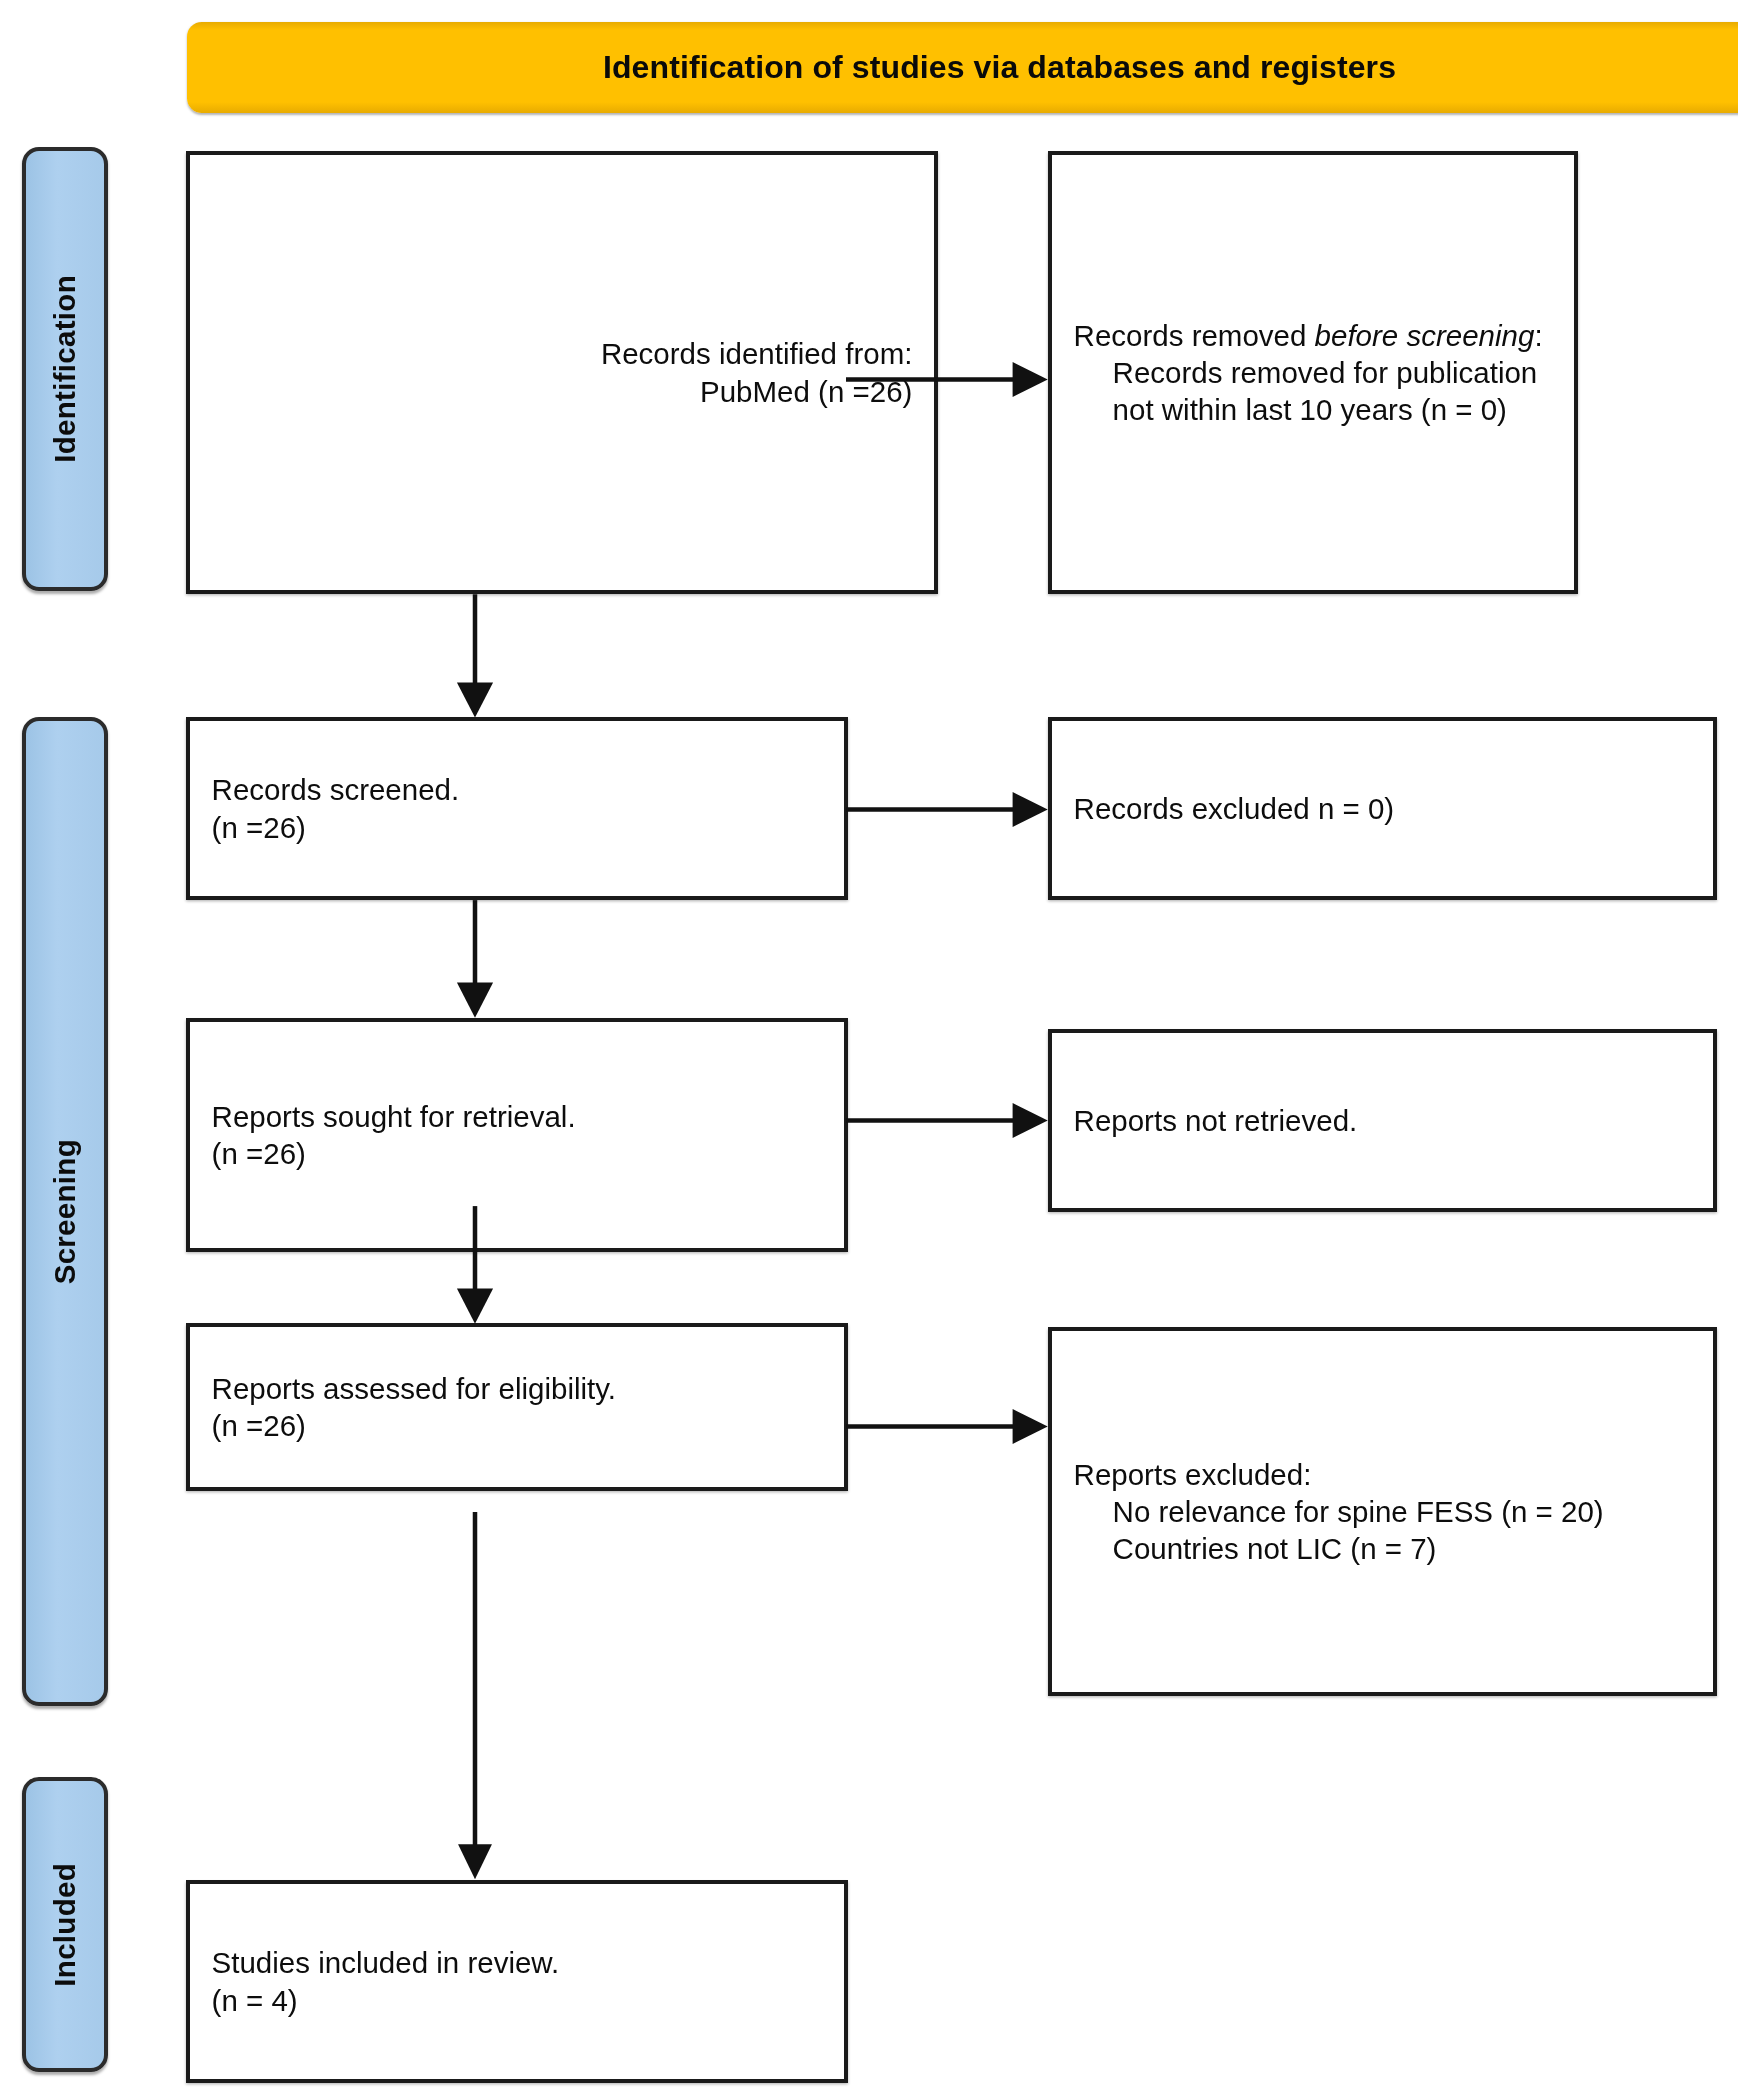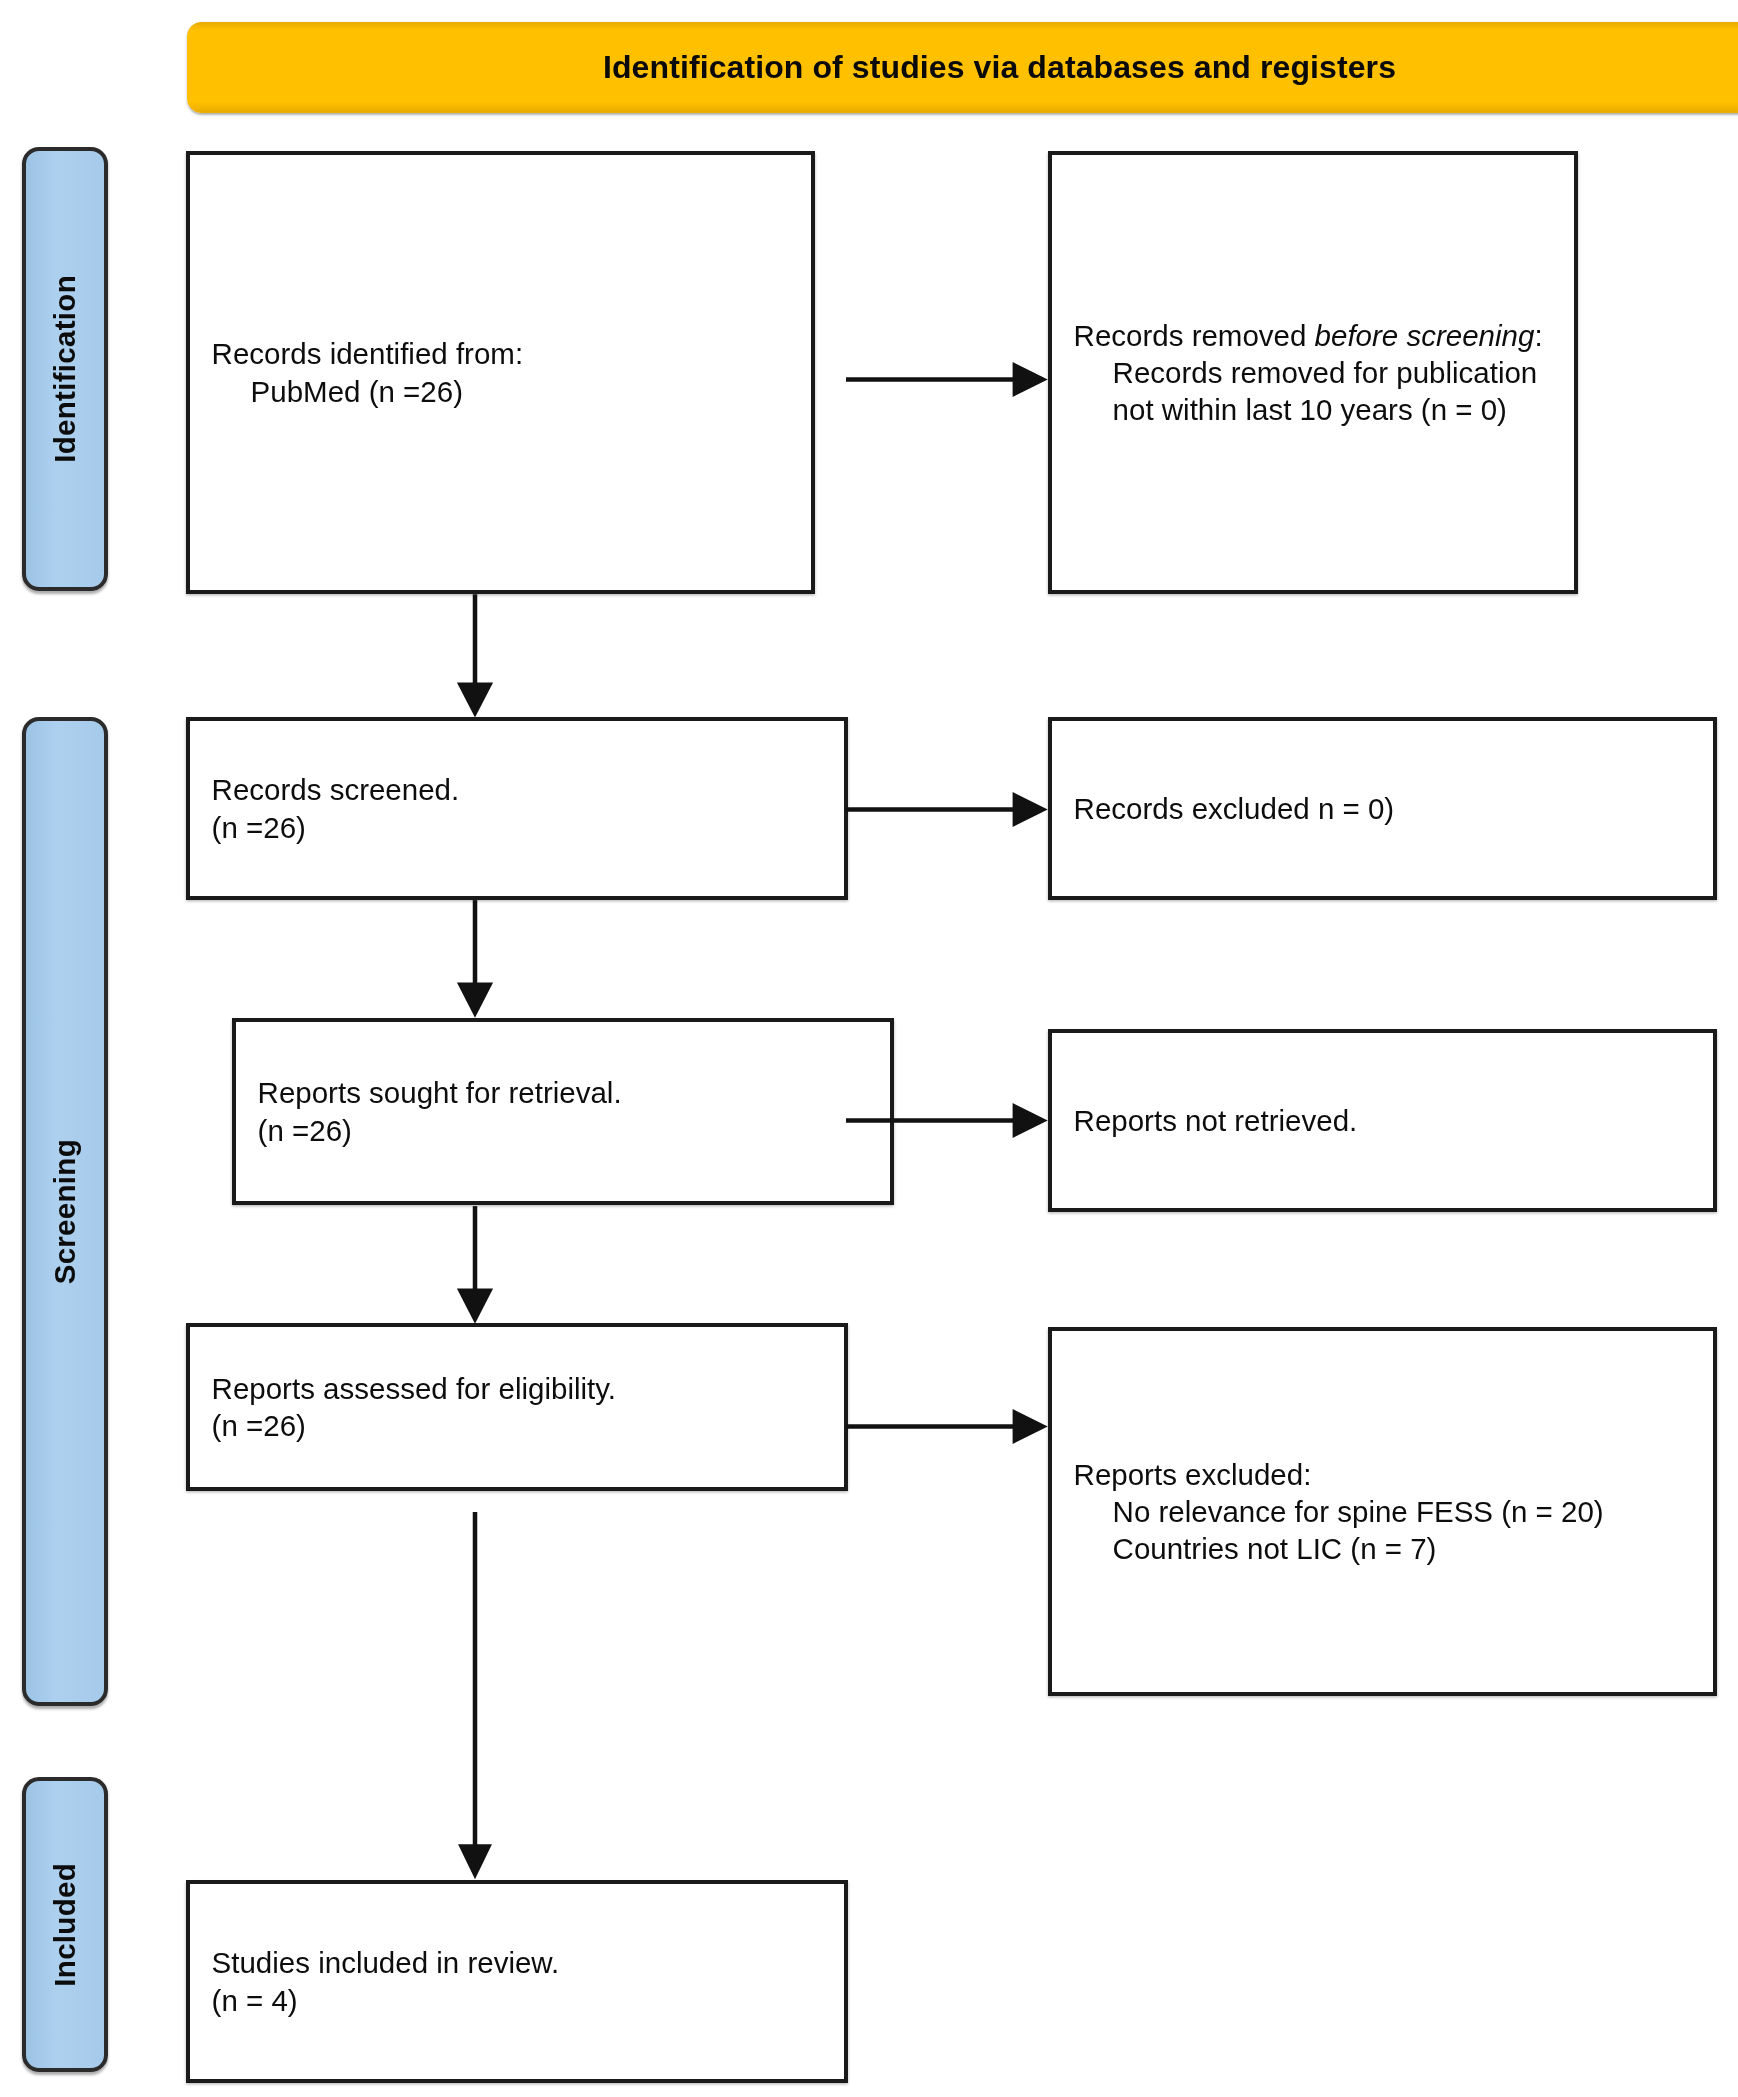--- a/index.html
+++ b/index.html
@@ -81,25 +81,25 @@
   }
   .box p {
     margin: 0;
     font-size: 29.5px;
     line-height: 1.26;
     color: #0d0d0d;
   }
   .box p.indent { padding-left: 39px; }
   .box p em { font-style: italic; }
 
-  #box-identified       { left: 186px;  top: 151px;  width: 629px; height: 443px; }
+  #box-identified       { left: 186px;  top: 151px;  width: 752px; height: 443px; align-items: flex-end; }
   #box-removed-before   { left: 1048px; top: 151px;  width: 530px; height: 443px; }
   #box-screened         { left: 186px;  top: 717px; width: 662px; height: 183px; }
   #box-excluded-records { left: 1048px; top: 717px; width: 669px; height: 183px; }
-  #box-sought           { left: 186px;  top: 1018px; width: 662px; height: 187px; margin-left: 46px; }
+  #box-sought           { left: 186px;  top: 1018px; width: 662px; height: 234px; }
   #box-not-retrieved    { left: 1048px; top: 1029px; width: 669px; height: 183px; }
   #box-assessed         { left: 186px;  top: 1323px; width: 662px; height: 168px; }
   #box-reports-excluded { left: 1048px; top: 1327px; width: 669px; height: 369px; }
   #box-included         { left: 186px;  top: 1880px; width: 662px; height: 203px; }
 
   
   .arrow { position: absolute; }
   .arrow svg { display: block; }
 
   #arrow-down-1 { left: 449px;  top: 594px; }

